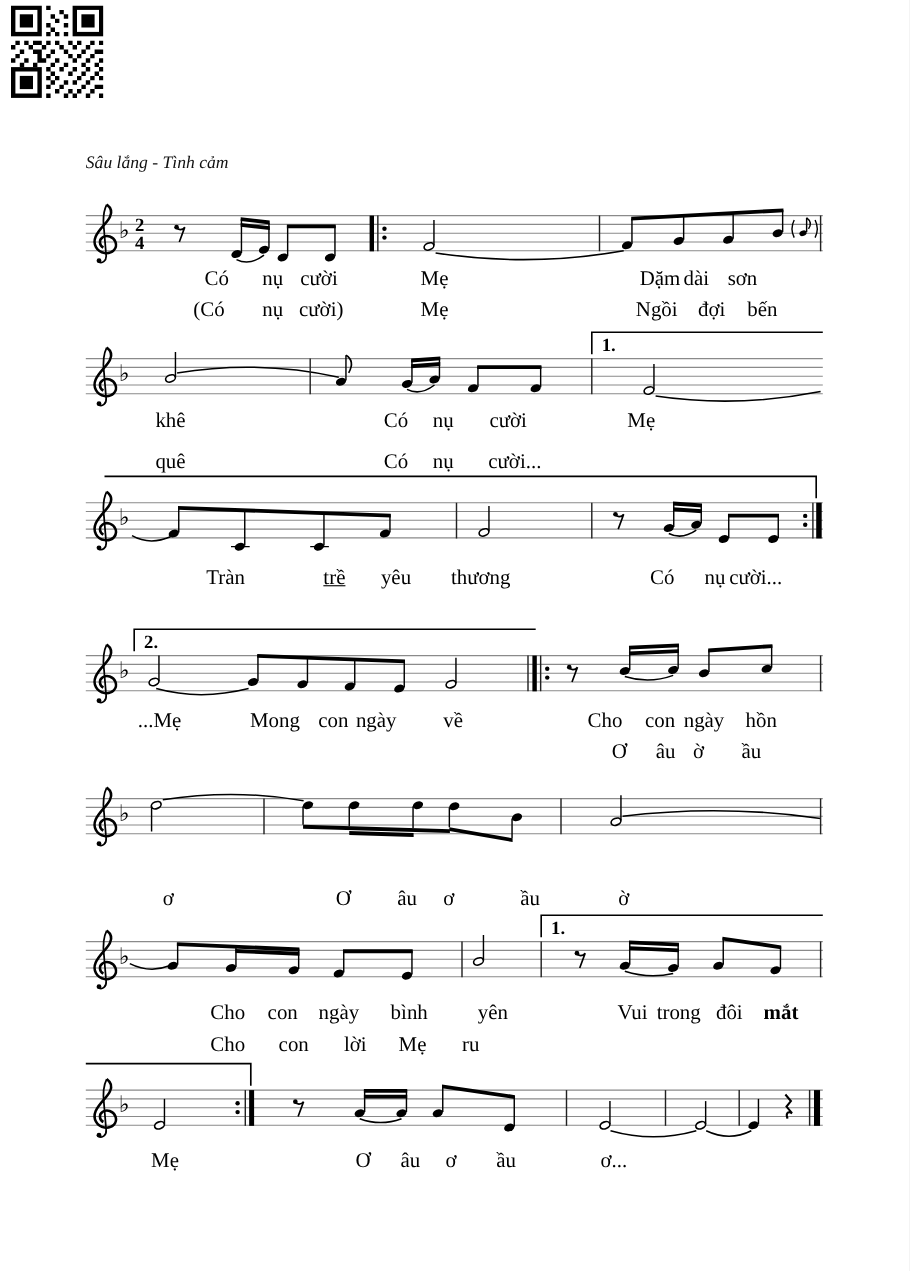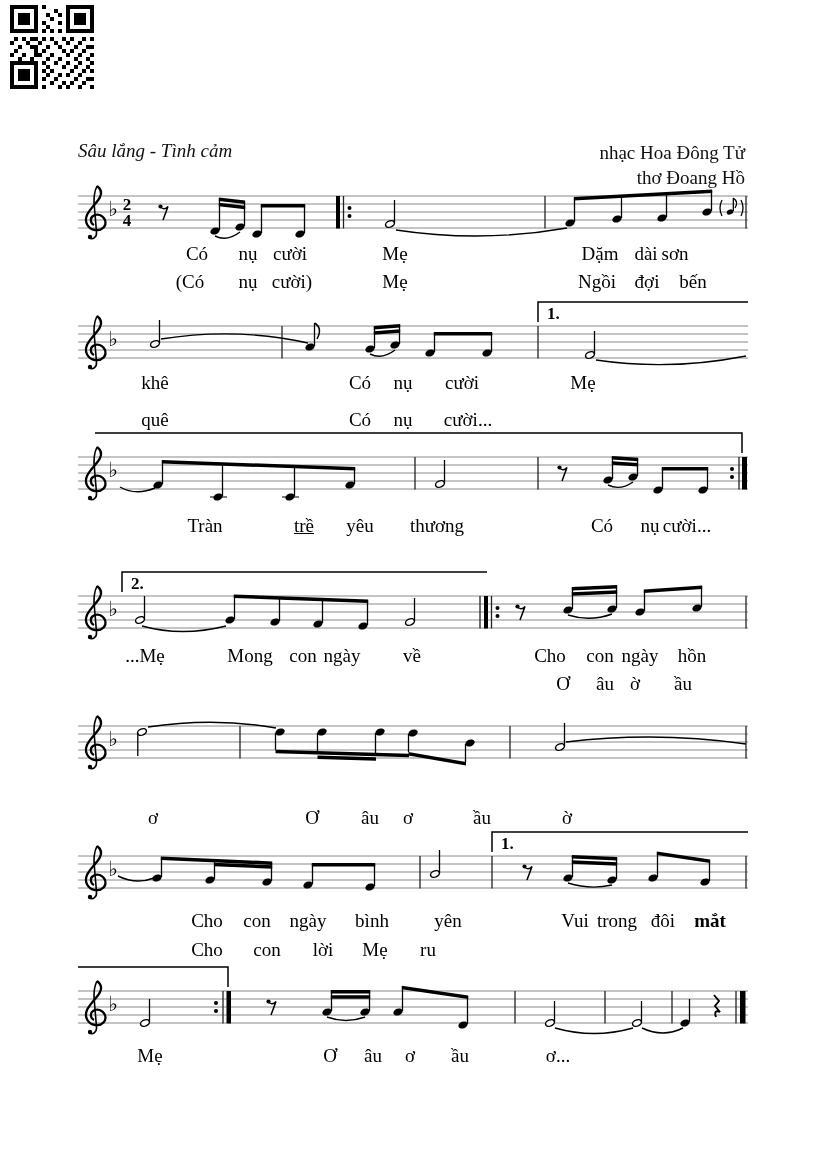--- a/index.html
+++ b/index.html
@@ -2,21 +2,21 @@
 <html><head>
 <meta charset="utf-8">
 <style>
   html,body{margin:0;padding:0;background:#e8e8e8;}
   .sheet{position:relative;width:827px;height:1170px;background:#ffffff;margin:0 auto;
          font-family:"Liberation Serif","DejaVu Serif",serif;overflow:hidden;}
   .qr{position:absolute;left:10px;top:5px;}
   .title{position:absolute;left:0;top:88px;width:827px;text-align:center;
          font-family:"Liberation Sans","DejaVu Sans",sans-serif;font-weight:700;
          font-size:31px;letter-spacing:1px;color:#000;}
-  .tempo{position:absolute;left:78px;top:140px;font-style:italic;font-size:19px;color:#111;text-align:right;}
+  .tempo{position:absolute;left:78px;top:140px;font-style:italic;font-size:16px;color:#111;text-align:right;}
   .credits{position:absolute;right:82px;top:140px;text-align:right;font-size:19px;
            line-height:25px;color:#111;}
   .system{position:absolute;left:70px;width:690px;height:120px;}
   .lyric-row{position:absolute;left:70px;width:720px;height:26px;}
   .lyr{position:absolute;top:0;transform:translateX(-50%);font-size:19px;color:#000;
        white-space:nowrap;}
   svg text.vnum{font-family:"Liberation Serif","DejaVu Serif",serif;font-weight:bold;
                 font-size:17px;fill:#000;}
   svg text.tsig{font-family:"Liberation Serif","DejaVu Serif",serif;font-weight:bold;
                 font-size:17px;fill:#000;text-anchor:middle;}
@@ -81,24 +81,20 @@
       M36 60h4v4h-4z M52 60h4v4h-4z M64 60h4v4h-4z M76 60h4v4h-4z
       M32 64h4v4h-4z M40 64h4v4h-4z M60 64h4v4h-4z M72 64h4v4h-4z M80 64h4v4h-4z
       M36 68h4v4h-4z M48 68h4v4h-4z M56 68h4v4h-4z M68 68h4v4h-4z
       M32 72h4v4h-4z M44 72h4v4h-4z M64 72h4v4h-4z M76 72h4v4h-4z M80 72h4v4h-4z
       M40 76h4v4h-4z M52 76h4v4h-4z M60 76h4v4h-4z M72 76h4v4h-4z
       M32 80h4v4h-4z M48 80h4v4h-4z M56 80h4v4h-4z M68 80h4v4h-4z M80 80h4v4h-4z"></path>
     </g>
   </svg>
 
   <div class="tempo">Sâu lắng - Tình cảm</div>
-  <div class="credits">
-    <div>nhạc Hoa Đông Tử</div>
-    <div>thơ Đoang Hồ</div>
-  </div>
 
   <svg class="system" style="top:156px" width="690" height="120">
     <path class="stave" d="M8 40H678 M8 48H678 M8 56H678 M8 64H678 M8 72H678"></path>
     <g>
         <use href="#clef" x="10" y="24"></use>
       </g>
     <text class="mus" x="38" y="60">♭</text>
     <g>
       <text class="tsig" x="57" y="54">2</text>
       <text class="tsig" x="57" y="70">4</text>
@@ -144,21 +140,21 @@
       </g>
     </g>
     <path class="bl" d="M676 40V72.5"></path>
   </svg>
   <div class="lyric-row" style="top:243px">
       <span class="lyr" style="left: 127px;">Có</span>
       <span class="lyr" style="left: 178px;">nụ</span>
       <span class="lyr" style="left: 220px;">cười</span>
       <span class="lyr" style="left: 325px;">Mẹ</span>
       <span class="lyr" style="left: 530px;">Dặm</span>
-      <span class="lyr" style="left: 576px;">dài</span>
+      <span class="lyr" style="left: 563px;">dài</span>
       <span class="lyr" style="left: 605px;">sơn</span>
     </div>
   <div class="lyric-row" style="top:271px">
       <span class="lyr" style="left: 120px;">(Có</span>
       <span class="lyr" style="left: 178px;">nụ</span>
       <span class="lyr" style="left: 222px;">cười)</span>
       <span class="lyr" style="left: 325px;">Mẹ</span>
       <span class="lyr" style="left: 527px;">Ngồi</span>
       <span class="lyr" style="left: 577px;">đợi</span>
       <span class="lyr" style="left: 623px;">bến</span>

